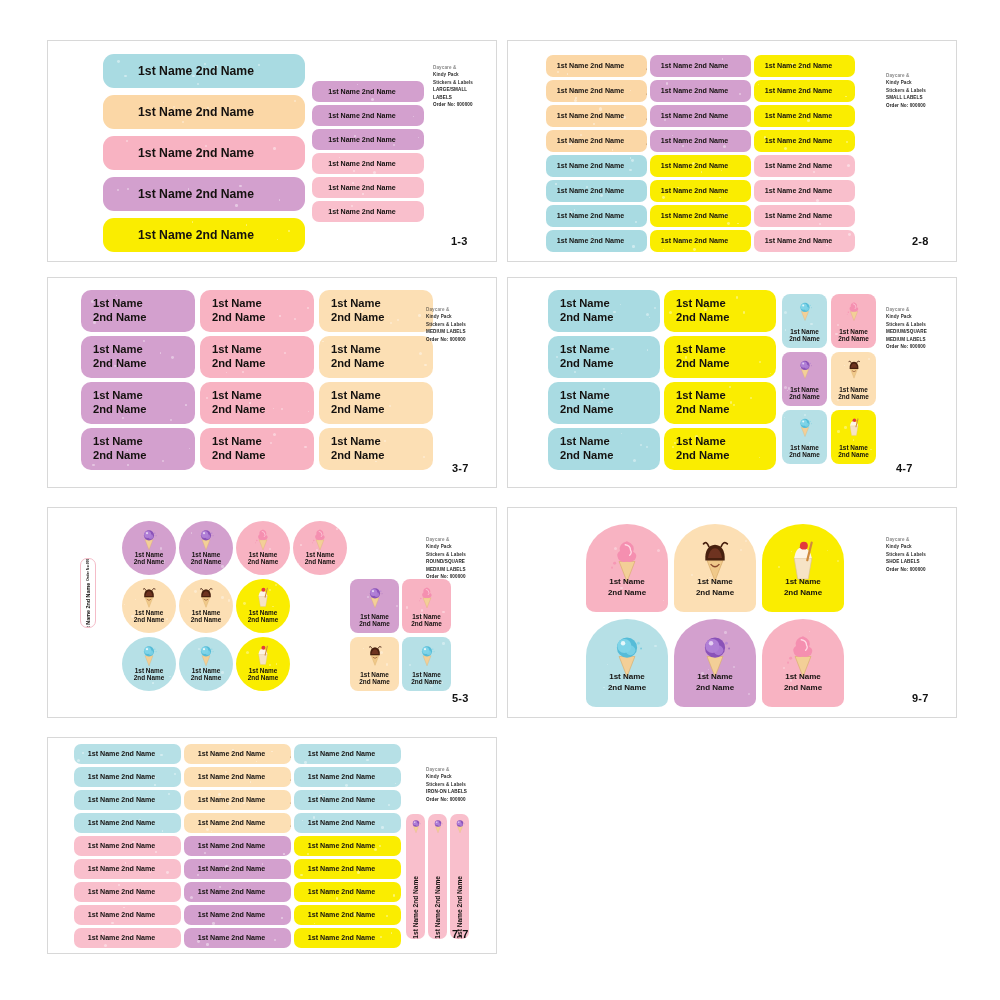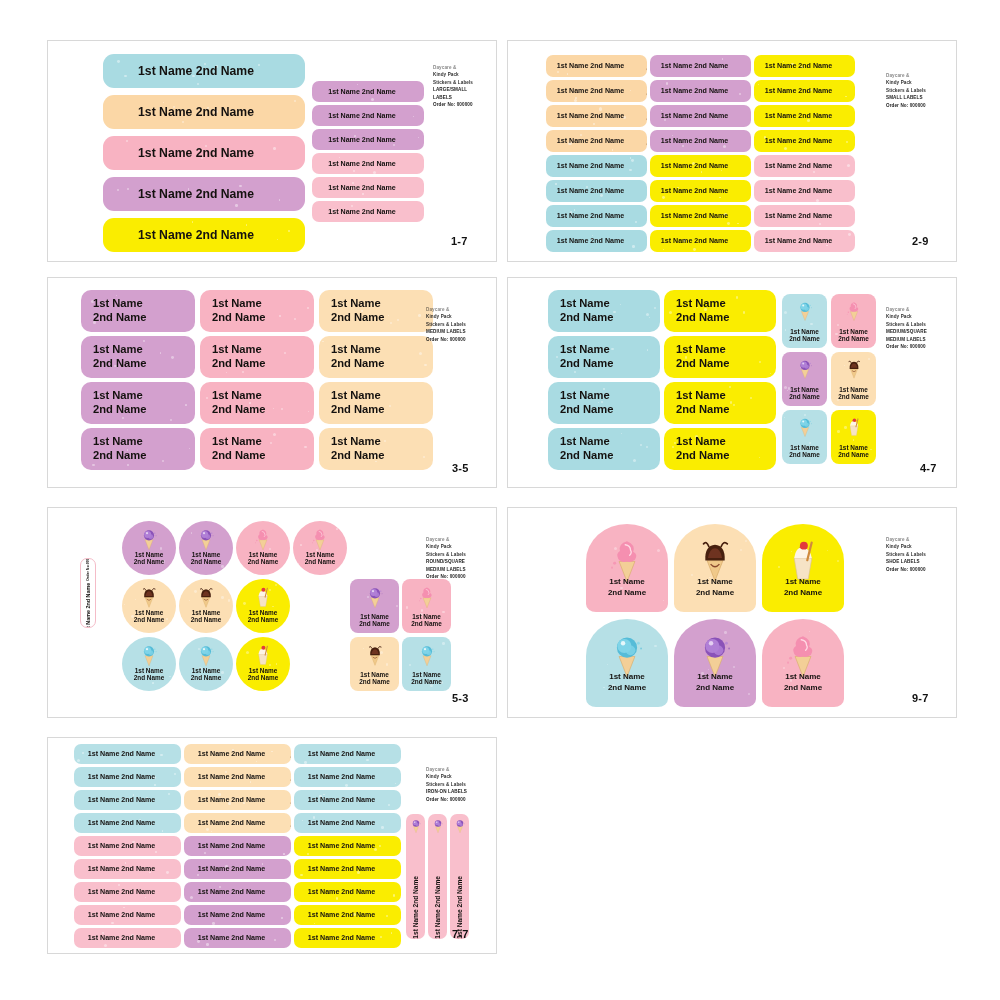--- a/index.html
+++ b/index.html
@@ -321,21 +321,21 @@
         </span>
       </div>
       <div class="order-info" style="left:385px;top:23px;">
         <div class="l1">Daycare &amp;</div>
         <div class="l2">Kindy Pack</div>
         <div class="l3">Stickers &amp; Labels</div>
         <div class="l4">LARGE/SMALL</div>
         <div class="l5">LABELS</div>
         <div class="l6">Order No: 000000</div>
       </div>
-      <div class="page-num" style="left:403px;top:194px;">1-7</div>
+      <div class="page-num" style="left:403px;top:194px;">1-3</div>
     </div>
     <div class="panel" style="left:507px;top:40px;width:450px;height:222px;">
       <div class="pill" style="left:38px;top:14px;width:101px;height:22px;background:#fbd7a6;border-radius:7px;">
         <div class="speck" style="left:21.118415637860082%;top:83.50034293552812%;width:1.161312585733882px;height:1.161312585733882px;background:rgba(255,255,255,.85);"></div>
         <div class="speck" style="left:70.99552469135803%;top:40.8840877914952%;width:1.153871742112483px;height:1.153871742112483px;background:rgba(255,255,255,.85);"></div>
         <div class="speck" style="left:10.770781893004116%;top:73.63820301783265%;width:1.8746716392318246px;height:1.8746716392318246px;background:rgba(255,255,255,.85);"></div>
         <span class="txt" style="font-size:7.1px;letter-spacing:0px;padding-right:12px;">1st Name 2nd Name</span>
         <span style="position:absolute;right:3px;top:50%;transform:translateY(-50%);z-index:4;line-height:0;">
           <svg class="cone" viewBox="0 0 100 105" width="11" height="14.850000000000001">
       <path d="M32 50 L68 50 L50 96 Z" fill="#f0c98a" stroke="#d3a45e" stroke-width="1.4"></path>
@@ -719,21 +719,21 @@
           </svg>
         </span>
       </div>
       <div class="order-info" style="left:378px;top:31px;">
         <div class="l1">Daycare &amp;</div>
         <div class="l2">Kindy Pack</div>
         <div class="l3">Stickers &amp; Labels</div>
         <div class="l4">SMALL LABELS</div>
         <div class="l6">Order No: 000000</div>
       </div>
-      <div class="page-num" style="left:404px;top:194px;">2-9</div>
+      <div class="page-num" style="left:404px;top:194px;">2-8</div>
     </div>
     <div class="panel" style="left:47px;top:277px;width:450px;height:211px;">
       <div class="pill" style="left:33px;top:12px;width:114px;height:42px;background:#d3a0ce;border-radius:10px;justify-content:flex-start;">
         <div class="speck" style="left:30.526251714677638%;top:12.44238683127572%;width:1.1684327846364884px;height:1.1684327846364884px;background:rgba(255,255,255,.8);"></div>
         <div class="speck" style="left:10.622496570644719%;top:74.33230452674897%;width:2.5275042866941018px;height:2.5275042866941018px;background:rgba(255,255,255,.8);"></div>
         <div class="speck" style="left:51.839111796982166%;top:67.14814814814815%;width:1.3759276406035665px;height:1.3759276406035665px;background:rgba(255,255,255,.8);"></div>
         <div class="speck" style="left:8.50943072702332%;top:24.223251028806583%;width:3.03036951303155px;height:3.03036951303155px;background:rgba(255,255,255,.8);"></div>
         <div class="speck" style="left:10.966786694101508%;top:58.890946502057616%;width:1.8074965706447188px;height:1.8074965706447188px;background:rgba(255,255,255,.8);"></div>
         <div style="z-index:2;padding-left:12px;text-align:left;">
           <span style="display:block;font-size:11.2px;font-weight:600;color:#14110f;line-height:1.22;">1st Name</span>
@@ -981,21 +981,21 @@
           </svg>
         </span>
       </div>
       <div class="order-info" style="left:378px;top:28px;">
         <div class="l1">Daycare &amp;</div>
         <div class="l2">Kindy Pack</div>
         <div class="l3">Stickers &amp; Labels</div>
         <div class="l4">MEDIUM LABELS</div>
         <div class="l6">Order No: 000000</div>
       </div>
-      <div class="page-num" style="left:404px;top:184px;">3-5</div>
+      <div class="page-num" style="left:404px;top:184px;">3-7</div>
     </div>
     <div class="panel" style="left:507px;top:277px;width:450px;height:211px;">
       <div class="pill" style="left:40px;top:12px;width:112px;height:42px;background:#a9dbe2;border-radius:10px;justify-content:flex-start;">
         <div class="speck" style="left:64.11011659807956%;top:32.90089163237312%;width:1.322502572016461px;height:1.322502572016461px;background:rgba(255,255,255,.8);"></div>
         <div class="speck" style="left:89.8514231824417%;top:64.11179698216735%;width:1.552716049382716px;height:1.552716049382716px;background:rgba(255,255,255,.8);"></div>
         <div class="speck" style="left:87.26865569272977%;top:55.13751714677641%;width:3.000059156378601px;height:3.000059156378601px;background:rgba(255,255,255,.8);"></div>
         <div class="speck" style="left:94.69514746227709%;top:39.31138545953361%;width:2.181198559670782px;height:2.181198559670782px;background:rgba(255,255,255,.8);"></div>
         <div class="speck" style="left:58.464231824417006%;top:49.96673525377229%;width:2.212800925925926px;height:2.212800925925926px;background:rgba(255,255,255,.8);"></div>
         <div style="z-index:2;padding-left:12px;text-align:left;">
           <span style="display:block;font-size:11.2px;font-weight:600;color:#14110f;line-height:1.22;">1st Name</span>
@@ -1281,21 +1281,21 @@
         </div>
       </div>
       <div class="order-info" style="left:378px;top:28px;">
         <div class="l1">Daycare &amp;</div>
         <div class="l2">Kindy Pack</div>
         <div class="l3">Stickers &amp; Labels</div>
         <div class="l4">MEDIUM/SQUARE</div>
         <div class="l5">MEDIUM LABELS</div>
         <div class="l6">Order No: 000000</div>
       </div>
-      <div class="page-num" style="left:412px;top:184px;">4-7</div>
+      <div class="page-num" style="left:388px;top:184px;">4-7</div>
     </div>
     <div class="panel" style="left:47px;top:507px;width:450px;height:211px;">
       <div class="vlabel thin" style="left:32px;top:50px;width:16px;height:70px;background:#ffffff;border:1px solid #f4bcc8;align-items:center;">
         <div style="writing-mode:vertical-rl;transform:rotate(180deg);display:flex;gap:2px;align-items:center;">
           <span style="font-size:5.4px;font-weight:700;color:#14110f;white-space:nowrap;">1st Name 2nd Name</span>
           <span style="font-size:3.6px;font-weight:700;color:#14110f;white-space:nowrap;">Order No:000000</span>
         </div>
       </div>
       <div class="round" style="left:74px;top:13px;width:54px;height:54px;background:#d3a0ce;">
         <div class="speck" style="left:4.599982853223594%;top:85.28875171467764%;width:2.9227366255144034px;height:2.9227366255144034px;background:rgba(255,255,255,.7);"></div>

